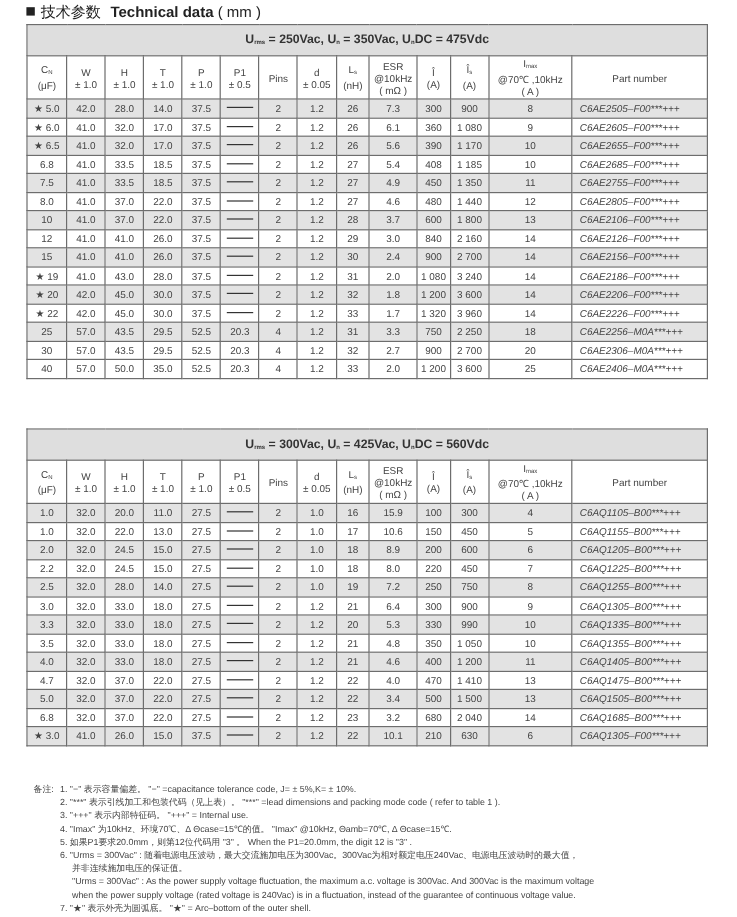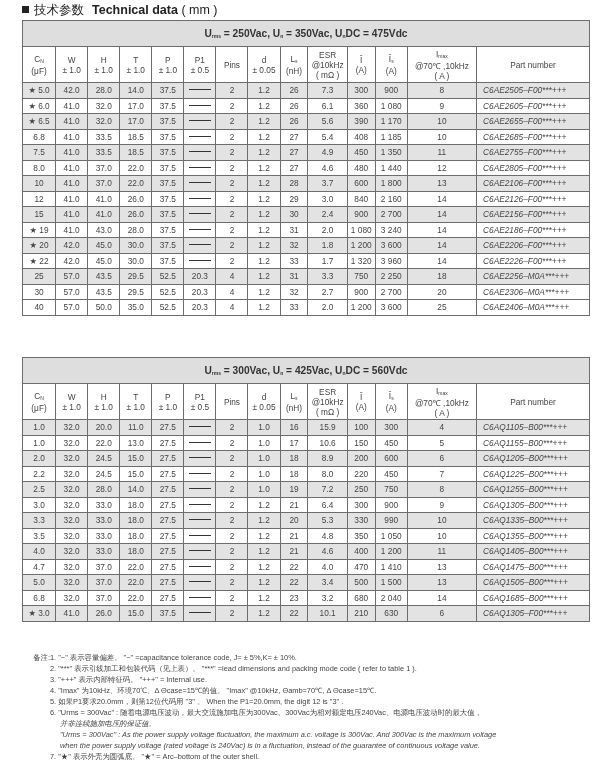--- a/index.html
+++ b/index.html
@@ -11,23 +11,23 @@
   table.spec td { border:1px solid #6d6d6d; text-align:center; padding:0; overflow:hidden; white-space:nowrap; }
   table.spec tr.volt td { background:#dedede; height:25px; font-size:10.2px; font-weight:bold; color:#333; border:1.5px solid #6d6d6d; }
   table.spec tr.hdr td { height:35px; line-height:10px; font-size:8.3px; background:#fff; }
   table.spec tr.row td { height:14.5px; }
   table.spec tr.row.odd td { background:#e3e3e3; }
   table.spec tr.row.even td { background:#ffffff; }
   table.spec td.pn { text-align:left; padding-left:6px;font-style:italic; }
   .sub { font-size:5px; vertical-align:-1px; }
   .dash { display:inline-block; width:22px; border-top:1px solid #333; vertical-align:3px; }
   .notes { position:absolute; left:28px; top:652px; font-size:7.4px; color:#444; line-height:11px; white-space:nowrap; }
-  .notes .lbl { display:inline-block; width:22px;text-align:right; }
+  .notes .lbl { display:inline-block; width:22px; }
   .notes .ind { padding-left:22px; }
-  .notes .ind2 { padding-left:32px;font-style:italic; }
+  .notes .ind2 { padding-left:32px; }
 </style>
 </head>
 <body>
 
 <div class="title">
   <span class="sq"></span><span>技术参数</span><span class="en">Technical data</span> <span>( mm )</span>
 </div>
 
 <table class="spec" id="t1" style="top:20px;">
   <colgroup>

